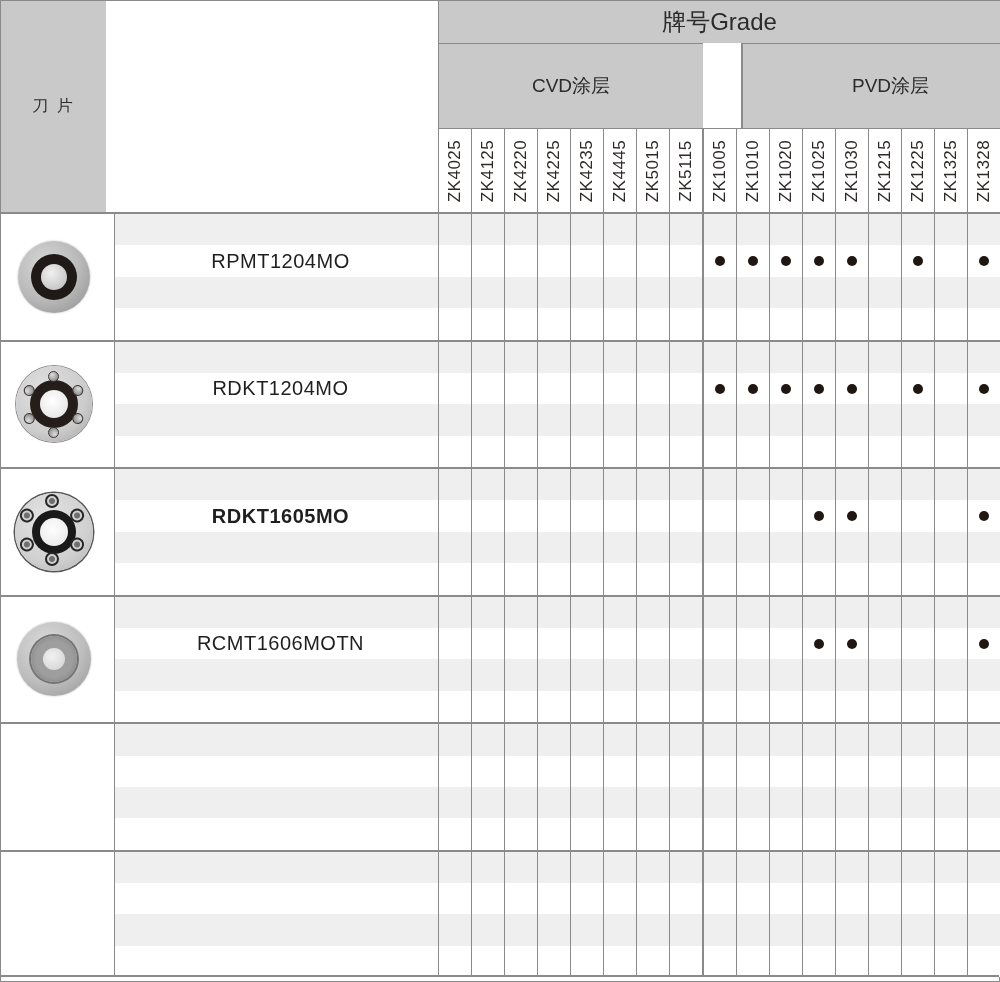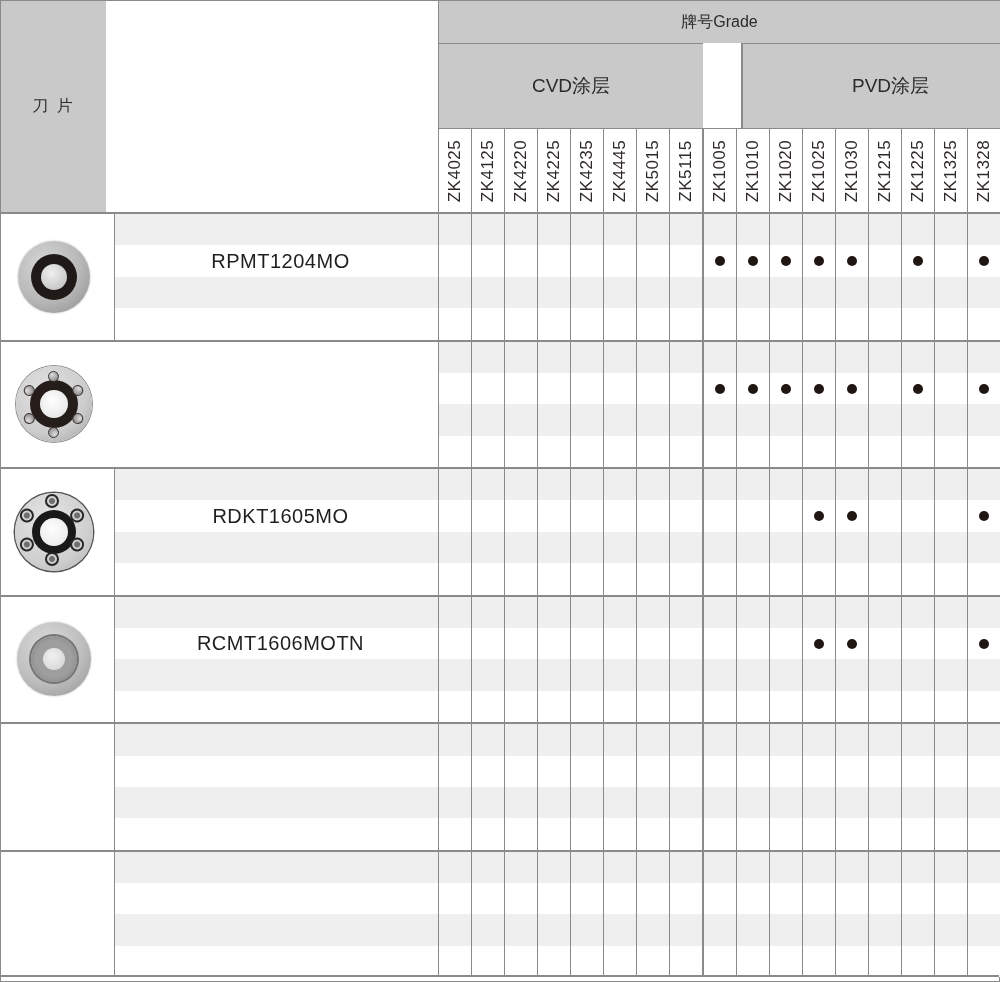--- a/index.html
+++ b/index.html
@@ -6,21 +6,21 @@
     --header-bg:#c9c9c9; --stripe:#efefef; --border:#8a8a8a; --dot:#201712; --text:#2b2b2b;
   }
   *{margin:0;padding:0;box-sizing:border-box;}
   html,body{background:#fff;}
   body{width:1000px;height:982px;font-family:"Liberation Sans",sans-serif;color:var(--text);overflow:hidden;}
   .sheet{position:relative;width:1000px;height:982px;border:1px solid var(--border);background:#fff;}
   .cell{position:absolute;display:flex;align-items:center;justify-content:center;}
   
   #hd-blade{left:0;top:0;width:105px;height:211px;background:var(--header-bg);font-size:16px;letter-spacing:2px;}
   #hd-model{left:105px;top:0;width:332px;height:211px;background:var(--header-bg);border-left:1px solid var(--border);font-size:20px;letter-spacing:2px;}
-  #hd-grade{left:437px;top:0;width:562px;height:42px;background:var(--header-bg);border-left:1px solid var(--border);font-size:16px;}
+  #hd-grade{left:437px;top:0;width:562px;height:42px;background:var(--header-bg);border-left:1px solid var(--border);font-size:24px;}
   #hd-cvd{left:437px;top:42px;width:265px;height:85px;background:var(--header-bg);border-left:1px solid var(--border);border-top:1px solid var(--border);font-size:19px;text-align:right;}
   #hd-pvd{left:702px;top:42px;width:297px;height:85px;background:var(--header-bg);border-left:2px solid var(--border);border-top:1px solid var(--border);font-size:19px;margin-left:38px;}
   
   #grade-labels{position:absolute;left:437px;top:127px;width:562px;height:84px;display:flex;border-left:1px solid var(--border);border-top:1px solid var(--border);background:#fff;}
   .lcell{flex:1 1 0;position:relative;background:#fff;border-left:1px solid var(--border);}
   .lcell:first-child{border-left:none;}
   .lcell.sect{border-left-width:2px;}
   .vlabel{position:absolute;left:50%;top:50%;transform:translate(-50%,-50%) rotate(-90deg);white-space:nowrap;font-size:17px;letter-spacing:.5px;color:#2f2a28;}
   
   .trow{position:absolute;left:0;width:100%;height:127.5px;border-top:2px solid var(--border);}
@@ -164,20 +164,23 @@
             <div class="ring"></div>
             <div class="hole"></div>
             <i class="stud" style="--a: 0deg;"></i>
             <i class="stud" style="--a: 60deg;"></i>
             <i class="stud" style="--a: 120deg;"></i>
             <i class="stud" style="--a: 180deg;"></i>
             <i class="stud" style="--a: 240deg;"></i>
             <i class="stud" style="--a: 300deg;"></i>
           </div>
         </div>
+        <div class="mcell">
+          <span class="mtext">RDKT1204MO</span>
+        </div>
         <div class="gwrap">
           <div class="gcell"></div>
           <div class="gcell"></div>
           <div class="gcell"></div>
           <div class="gcell"></div>
           <div class="gcell"></div>
           <div class="gcell"></div>
           <div class="gcell"></div>
           <div class="gcell"></div>
           <div class="gcell sect">
@@ -198,21 +201,21 @@
           <div class="gcell"></div>
           <div class="gcell">
             <span class="dot"></span>
           </div>
           <div class="gcell"></div>
           <div class="gcell">
             <span class="dot"></span>
           </div>
         </div>
       </div>
-      <div class="trow" style="top: 466px;">
+      <div class="trow" style="top: 466px; font-weight: bold;">
         <div class="bcell">
           <div class="ins c">
             <div class="ring"></div>
             <div class="hole"></div>
             <i class="stud" style="--a: 0deg;"></i>
             <i class="stud" style="--a: 60deg;"></i>
             <i class="stud" style="--a: 120deg;"></i>
             <i class="stud" style="--a: 180deg;"></i>
             <i class="stud" style="--a: 240deg;"></i>
             <i class="stud" style="--a: 300deg;"></i>

